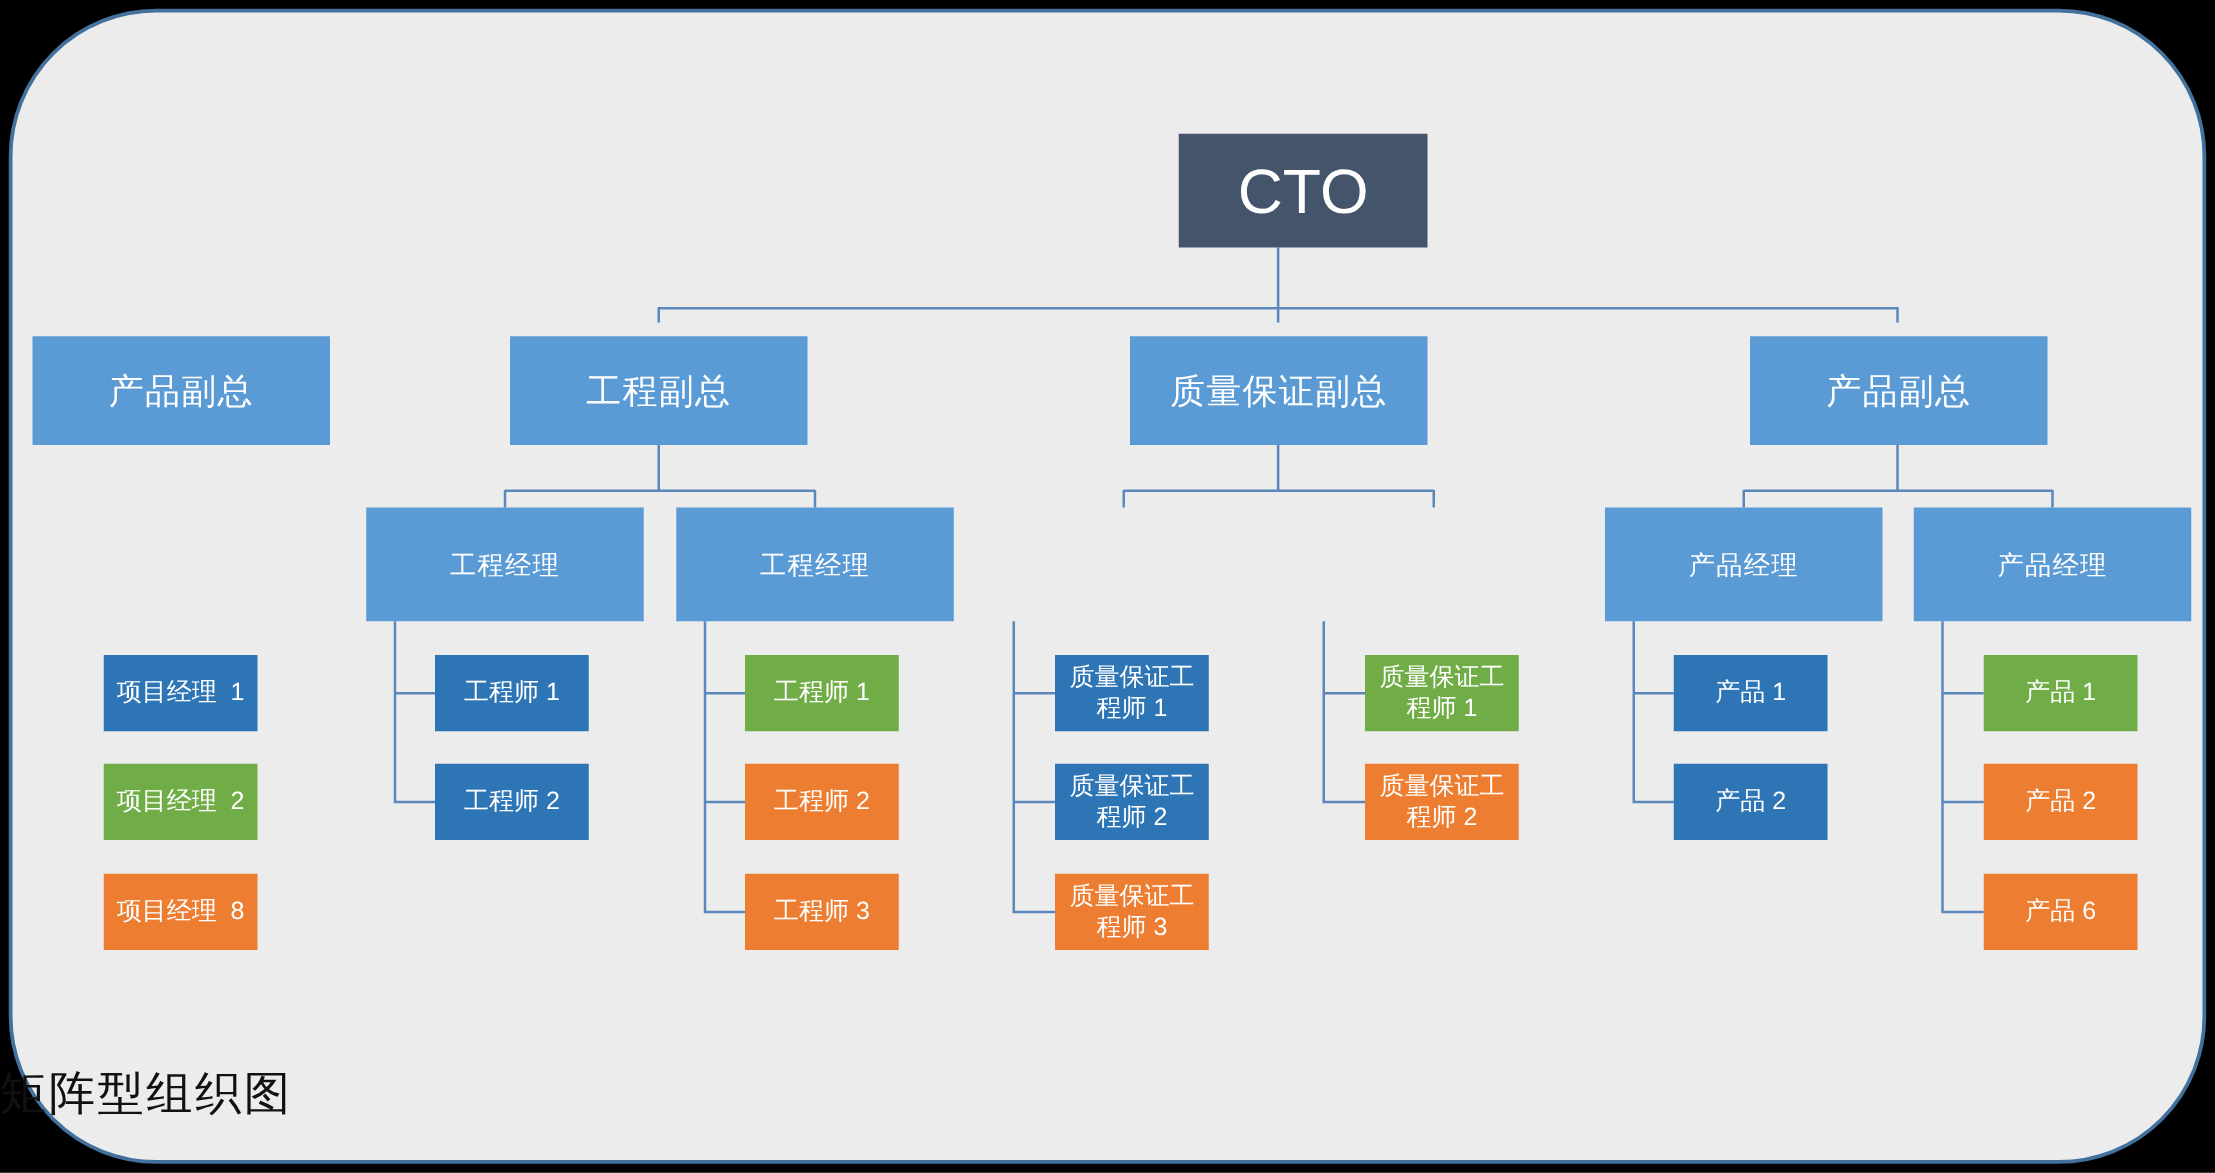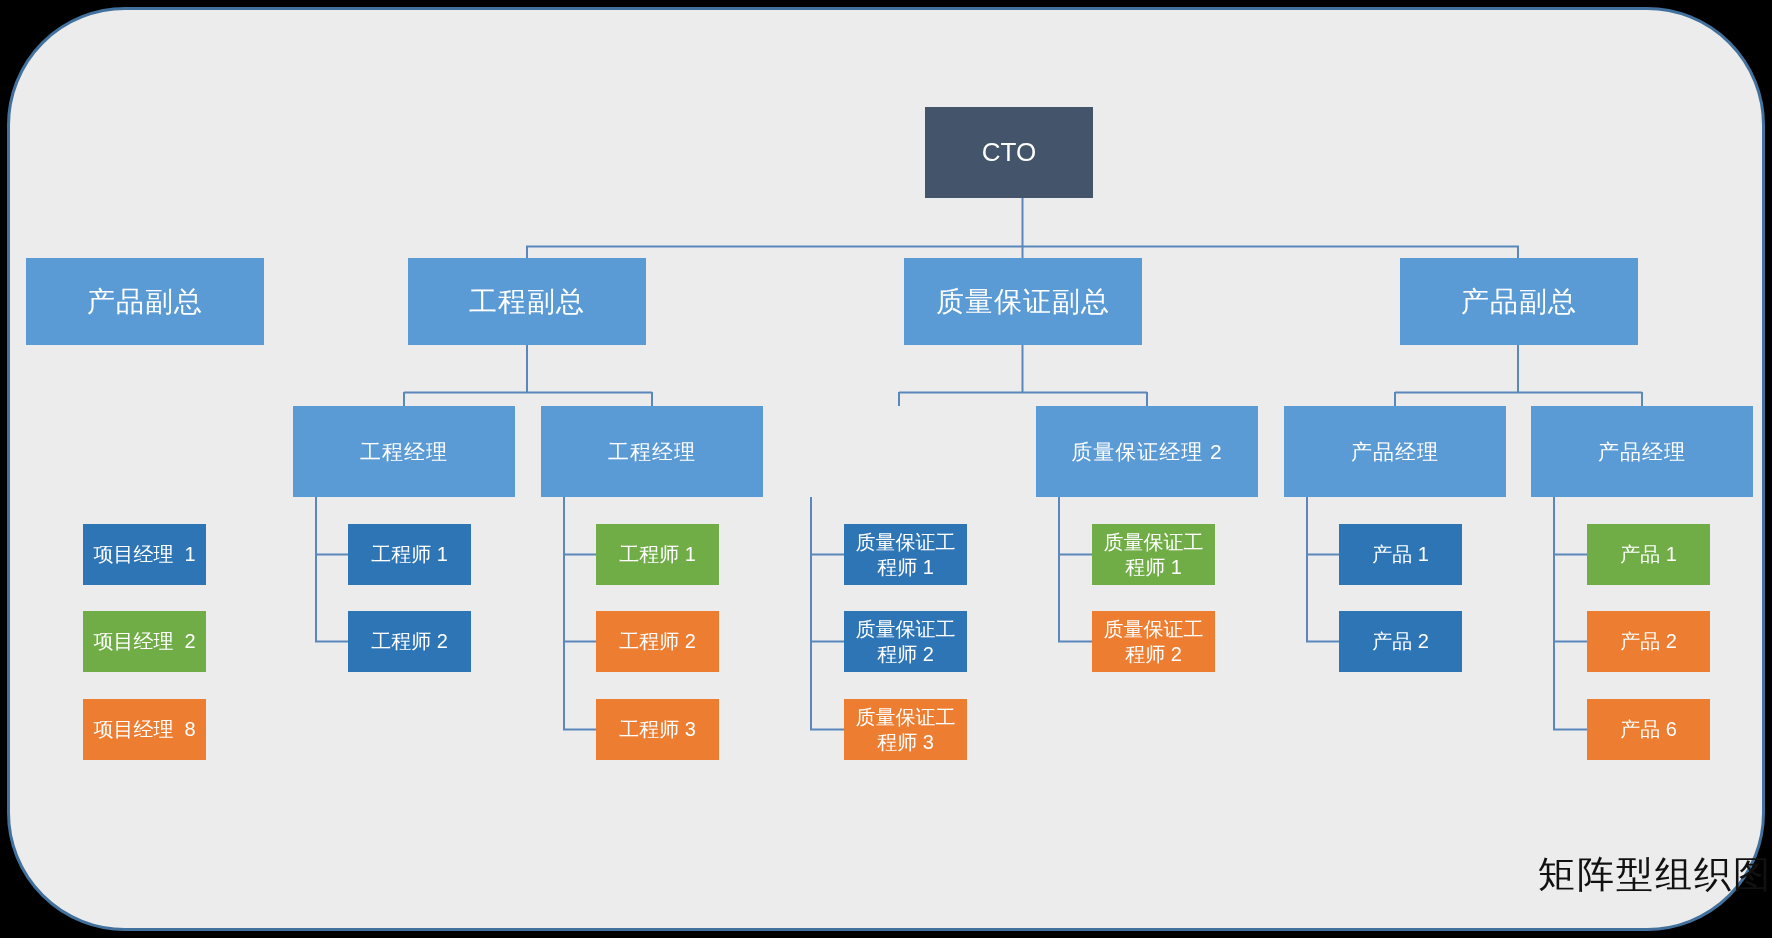--- a/index.html
+++ b/index.html
@@ -3,30 +3,30 @@
 <meta charset="utf-8">
 <style>
   html,body{margin:0;padding:0;background:#000;width:1772px;height:938px;overflow:hidden;
     font-family:"Liberation Sans","DejaVu Sans",sans-serif;}
   .stage{position:absolute;left:0;top:0;width:1772px;height:938px;}
   .frame{position:absolute;left:7px;top:7px;width:1752px;height:918px;background:#ececec;
     border:3px solid #41719c;border-radius:118px;}
   .lines{position:absolute;left:0;top:0;width:1772px;height:938px;pointer-events:none;}
   .node{position:absolute;display:flex;align-items:center;justify-content:center;
     color:#ffffff;text-align:center;box-sizing:border-box;}
-  .xl{width:168px;height:91px;font-size:26px;}
-  .lg{width:238px;height:87px;font-size:28px;letter-spacing:1px;}
+  .xl{width:199px;height:91px;font-size:50px;margin-left:18px;}
+  .lg{width:238px;height:87px;font-size:28px;letter-spacing:1px;margin-top:11px;}
   .md{width:222px;height:91px;font-size:21px;letter-spacing:1px;}
   .sm{width:123px;height:61px;font-size:20px;line-height:1.25;padding:0 5px;white-space:pre-wrap;}
   .c-dark{background:#44546a;}
   .c-blue{background:#5b9bd5;}
   .c-dkblue{background:#2e75b6;}
   .c-green{background:#70ad47;}
   .c-orange{background:#ed7d31;}
-  .title{position:absolute;left:0;top:850px;width:1772px;text-align:right;color:#111;
+  .title{position:absolute;left:0;top:850px;width:1772px;text-align:left;color:#111;
     font-size:37px;font-family:Liberation Sans, sans-serif;letter-spacing:2px;}
 </style>
 </head>
 <body>
 
 <div class="stage">
   <div class="frame"></div>
 
   <svg class="lines" viewBox="0 0 1772 938" xmlns="http://www.w3.org/2000/svg">
     <path fill="none" stroke="#5b87bd" stroke-width="2" d="
@@ -51,21 +51,20 @@
   <div class="node sm c-dkblue" style="left:83px;top:524px">项目经理  1</div>
   <div class="node sm c-green" style="left:83px;top:611px">项目经理  2</div>
   <div class="node sm c-orange" style="left:83px;top:699px">项目经理  8</div>
 
   <div class="node lg c-blue" style="left:408px;top:258px">工程副总</div>
   <div class="node lg c-blue" style="left:904px;top:258px">质量保证副总</div>
   <div class="node lg c-blue" style="left:1400px;top:258px">产品副总</div>
 
   <div class="node md c-blue" style="left:293px;top:406px">工程经理</div>
   <div class="node md c-blue" style="left:541px;top:406px">工程经理</div>
-  <div class="node md c-blue" style="left:1036px;top:406px">质量保证经理 2</div>
   <div class="node md c-blue" style="left:1284px;top:406px">产品经理</div>
   <div class="node md c-blue" style="left:1531px;top:406px">产品经理</div>
 
   <div class="node sm c-dkblue" style="left:348px;top:524px">工程师 1</div>
   <div class="node sm c-dkblue" style="left:348px;top:611px">工程师 2</div>
 
   <div class="node sm c-green" style="left:596px;top:524px">工程师 1</div>
   <div class="node sm c-orange" style="left:596px;top:611px">工程师 2</div>
   <div class="node sm c-orange" style="left:596px;top:699px">工程师 3</div>
 

